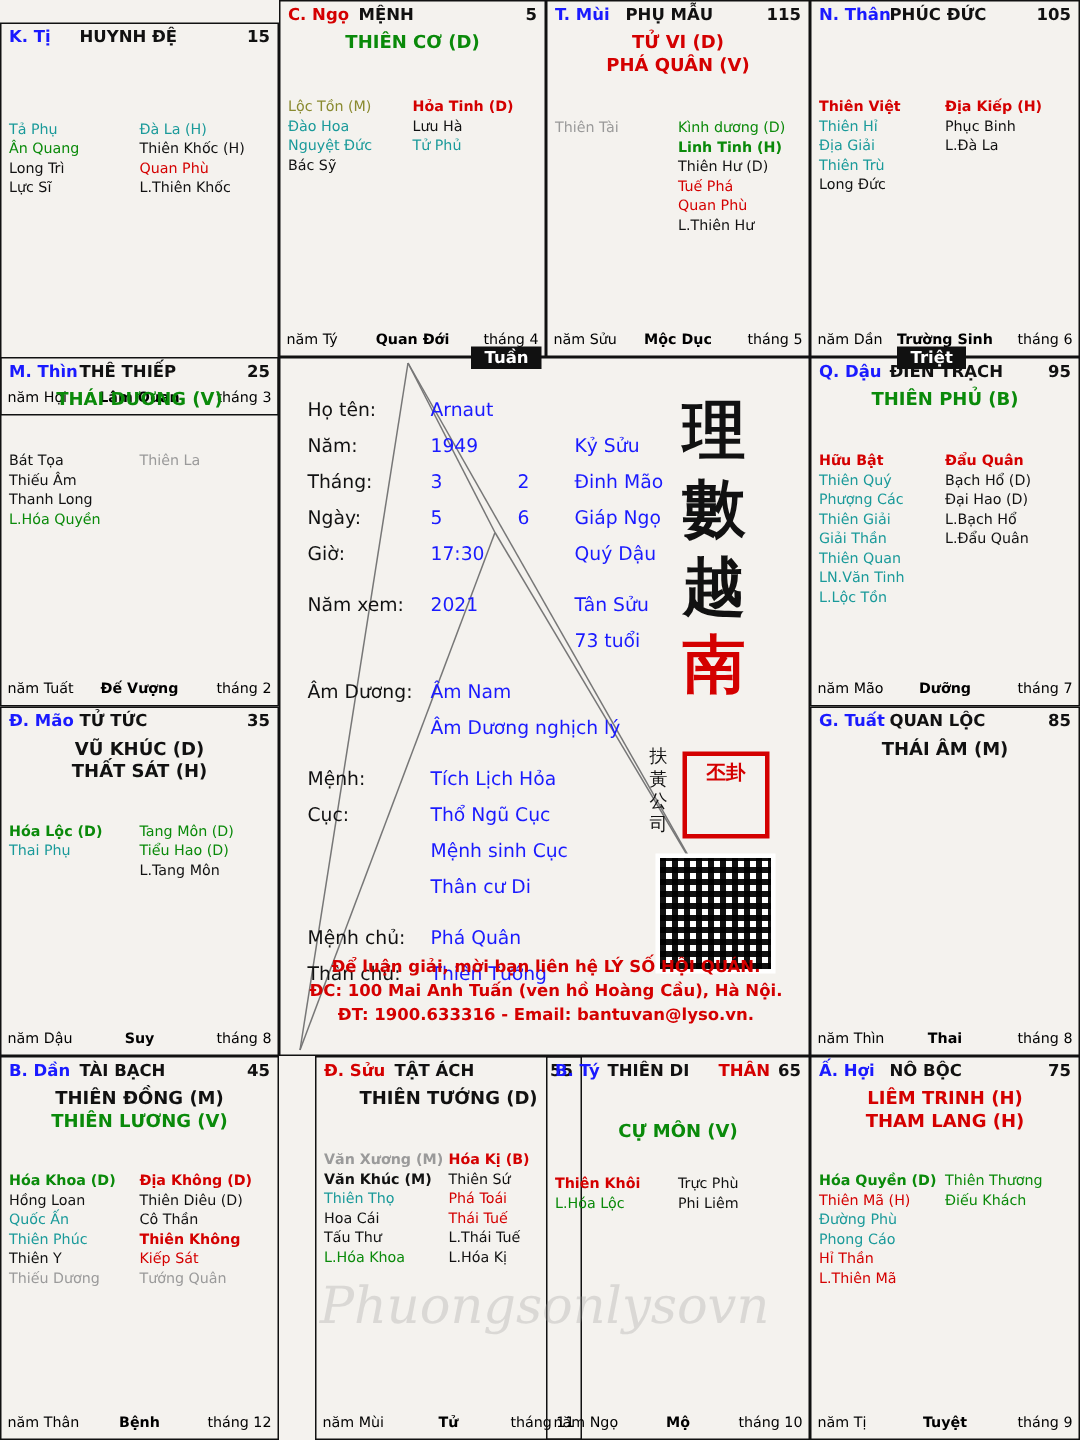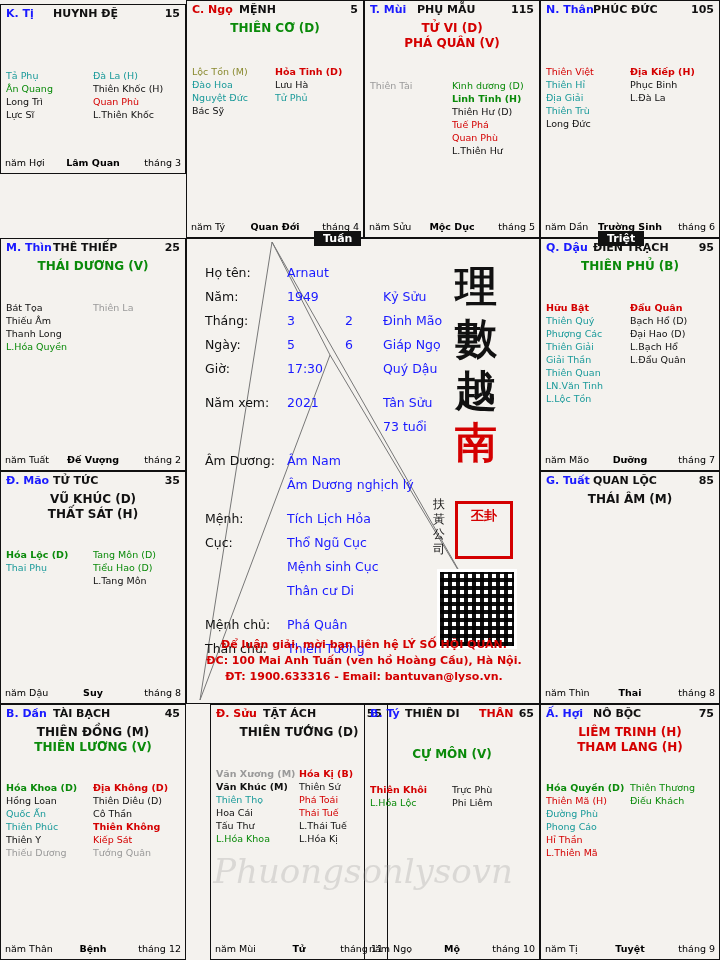--- a/index.html
+++ b/index.html
@@ -49,21 +49,21 @@
 <div id="chart">
 
   <svg class="lines">
     <line x1="272" y1="242" x2="470" y2="590" stroke="#777" stroke-width="1"></line>
     <line x1="272" y1="242" x2="330" y2="355" stroke="#777" stroke-width="1"></line>
     <line x1="330" y1="355" x2="200" y2="700" stroke="#777" stroke-width="1"></line>
     <line x1="272" y1="242" x2="200" y2="700" stroke="#777" stroke-width="1"></line>
     <line x1="470" y1="590" x2="330" y2="355" stroke="#777" stroke-width="1"></line>
   </svg>
 
-  <div class="cell" style="left:0;top:4px;width:186px;height:170px;">
+  <div class="cell" style="left:0;top:15px;width:186px;height:262px;">
     <div class="hdr">
       <span class="chi blue">K. Tị</span>
       <span class="cung black">HUYNH ĐỆ</span>
       <span class="num black">15</span>
     </div>
     <div class="cols">
       <div class="col colL">
         <div class="teal">Tả Phụ</div>
         <div class="green">Ân Quang</div>
         <div class="black">Long Trì</div>
@@ -138,21 +138,21 @@
   </div>
 
   <div class="cell" style="left:540px;top:0;width:180px;height:238px;">
     <div class="hdr">
       <span class="chi blue">N. Thân</span>
       <span class="cung black">PHÚC ĐỨC</span>
       <span class="num black">105</span>
     </div>
     <div class="cols">
       <div class="col colL">
-        <div class="red" style="font-weight:normal">Thiên Việt</div>
+        <div class="red" style="font-weight:bold">Thiên Việt</div>
         <div class="teal">Thiên Hỉ</div>
         <div class="teal">Địa Giải</div>
         <div class="teal">Thiên Trù</div>
         <div class="black">Long Đức</div>
       </div><div class="col colR">
         <div class="red" style="font-weight:bold">Địa Kiếp (H)</div>
         <div class="black">Phục Binh</div>
         <div class="black">L.Đà La</div>
       </div>
     </div>

